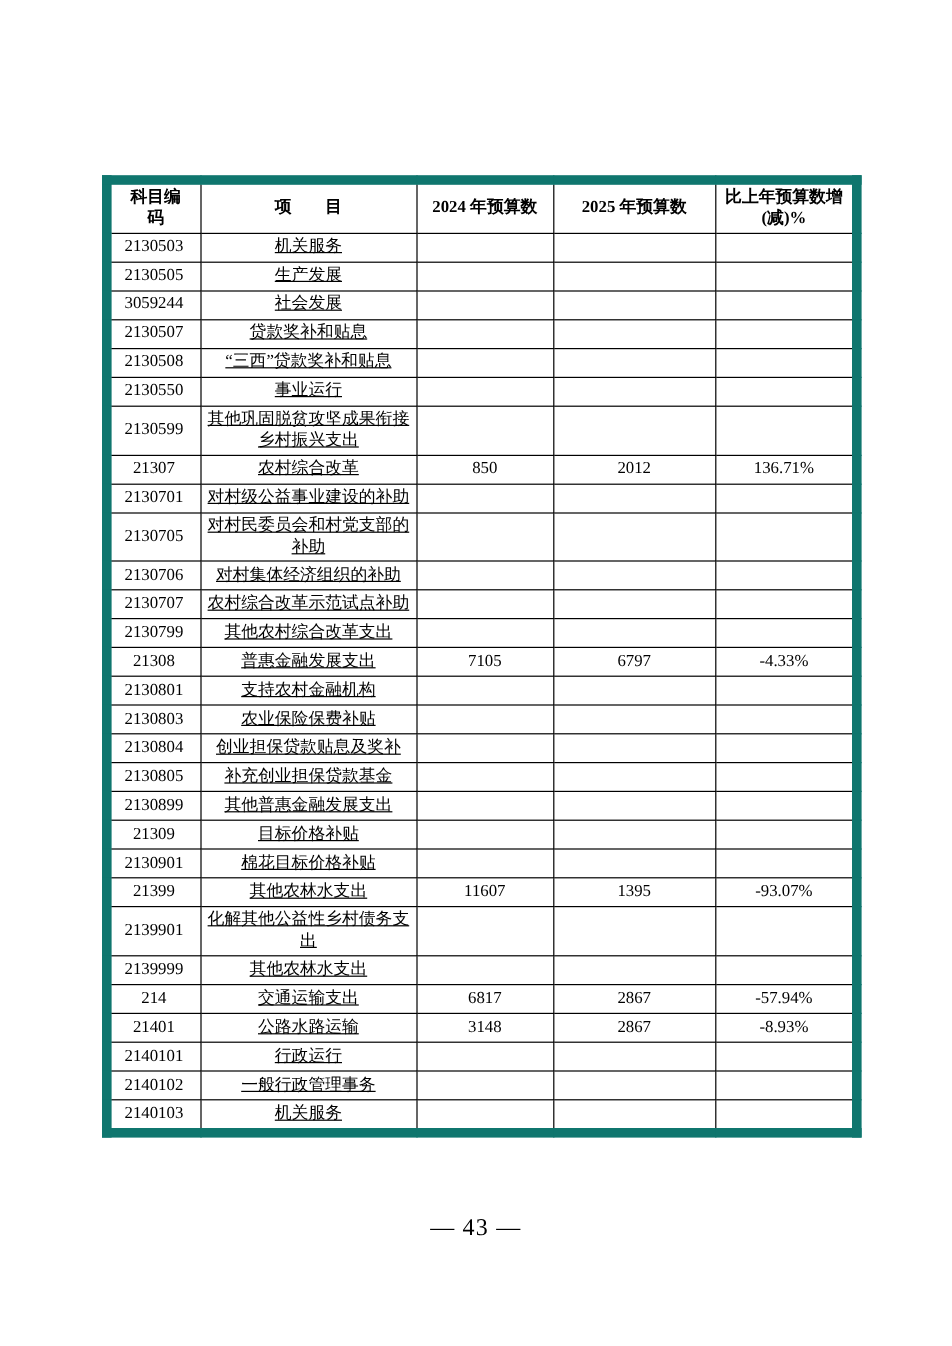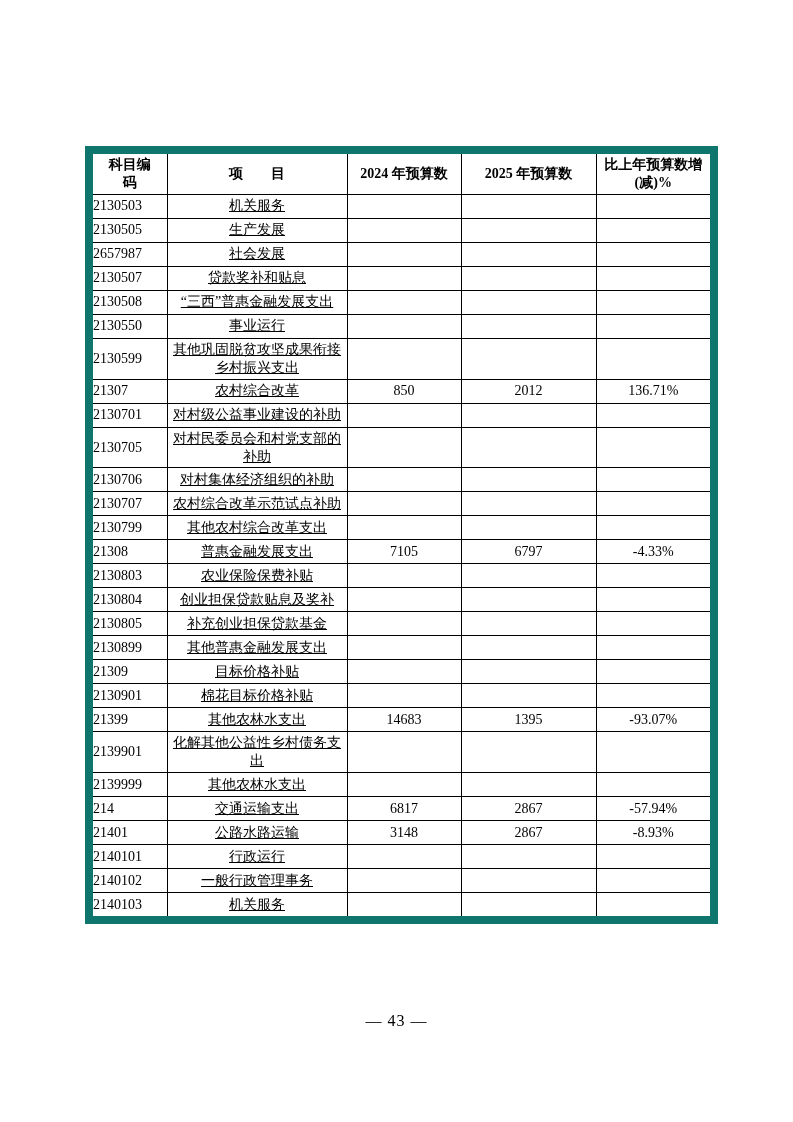--- a/index.html
+++ b/index.html
@@ -39,39 +39,39 @@
     text-align: center;
     white-space: pre-line;
     vertical-align: middle;
     padding: 2px 2px;
   }
   .budget-table td {
     vertical-align: middle;
     height: 19px;
   }
   .budget-table td.code {
-    text-align: left;
+    text-align: center;
     padding-left: 0;
     word-break: normal;
   }
   .budget-table td.item {
     text-align: center;
     padding: 2px 4px;
     text-decoration: underline;
   }
   .budget-table td.num {
     text-align: center;
   }
   .footer {
     position: absolute;
     left: 0;
     width: 793px;
     top: 1012px;
     text-align: center;
-    font-size: 16px;
+    font-size: 20px;
     letter-spacing: 1px;
   }
 </style>
 </head>
 <body>
 
 <div class="page">
   <table class="budget-table">
     <colgroup>
       <col style="width:78px">
@@ -100,36 +100,36 @@
           <td class="num"></td>
         </tr>
         <tr>
           <td class="code">2130505</td>
           <td class="item">生产发展</td>
           <td class="num"></td>
           <td class="num"></td>
           <td class="num"></td>
         </tr>
         <tr>
-          <td class="code">2657987</td>
+          <td class="code">3059244</td>
           <td class="item">社会发展</td>
           <td class="num"></td>
           <td class="num"></td>
           <td class="num"></td>
         </tr>
         <tr>
           <td class="code">2130507</td>
           <td class="item">贷款奖补和贴息</td>
           <td class="num"></td>
           <td class="num"></td>
           <td class="num"></td>
         </tr>
         <tr>
           <td class="code">2130508</td>
-          <td class="item">“三西”普惠金融发展支出</td>
+          <td class="item">“三西”贷款奖补和贴息</td>
           <td class="num"></td>
           <td class="num"></td>
           <td class="num"></td>
         </tr>
         <tr>
           <td class="code">2130550</td>
           <td class="item">事业运行</td>
           <td class="num"></td>
           <td class="num"></td>
           <td class="num"></td>
@@ -184,20 +184,27 @@
           <td class="num"></td>
         </tr>
         <tr>
           <td class="code">21308</td>
           <td class="item">普惠金融发展支出</td>
           <td class="num">7105</td>
           <td class="num">6797</td>
           <td class="num">-4.33%</td>
         </tr>
         <tr>
+          <td class="code">2130801</td>
+          <td class="item">支持农村金融机构</td>
+          <td class="num"></td>
+          <td class="num"></td>
+          <td class="num"></td>
+        </tr>
+        <tr>
           <td class="code">2130803</td>
           <td class="item">农业保险保费补贴</td>
           <td class="num"></td>
           <td class="num"></td>
           <td class="num"></td>
         </tr>
         <tr>
           <td class="code">2130804</td>
           <td class="item">创业担保贷款贴息及奖补</td>
           <td class="num"></td>
@@ -228,21 +235,21 @@
         <tr>
           <td class="code">2130901</td>
           <td class="item">棉花目标价格补贴</td>
           <td class="num"></td>
           <td class="num"></td>
           <td class="num"></td>
         </tr>
         <tr>
           <td class="code">21399</td>
           <td class="item">其他农林水支出</td>
-          <td class="num">14683</td>
+          <td class="num">11607</td>
           <td class="num">1395</td>
           <td class="num">-93.07%</td>
         </tr>
         <tr>
           <td class="code">2139901</td>
           <td class="item">化解其他公益性乡村债务支出</td>
           <td class="num"></td>
           <td class="num"></td>
           <td class="num"></td>
         </tr>

